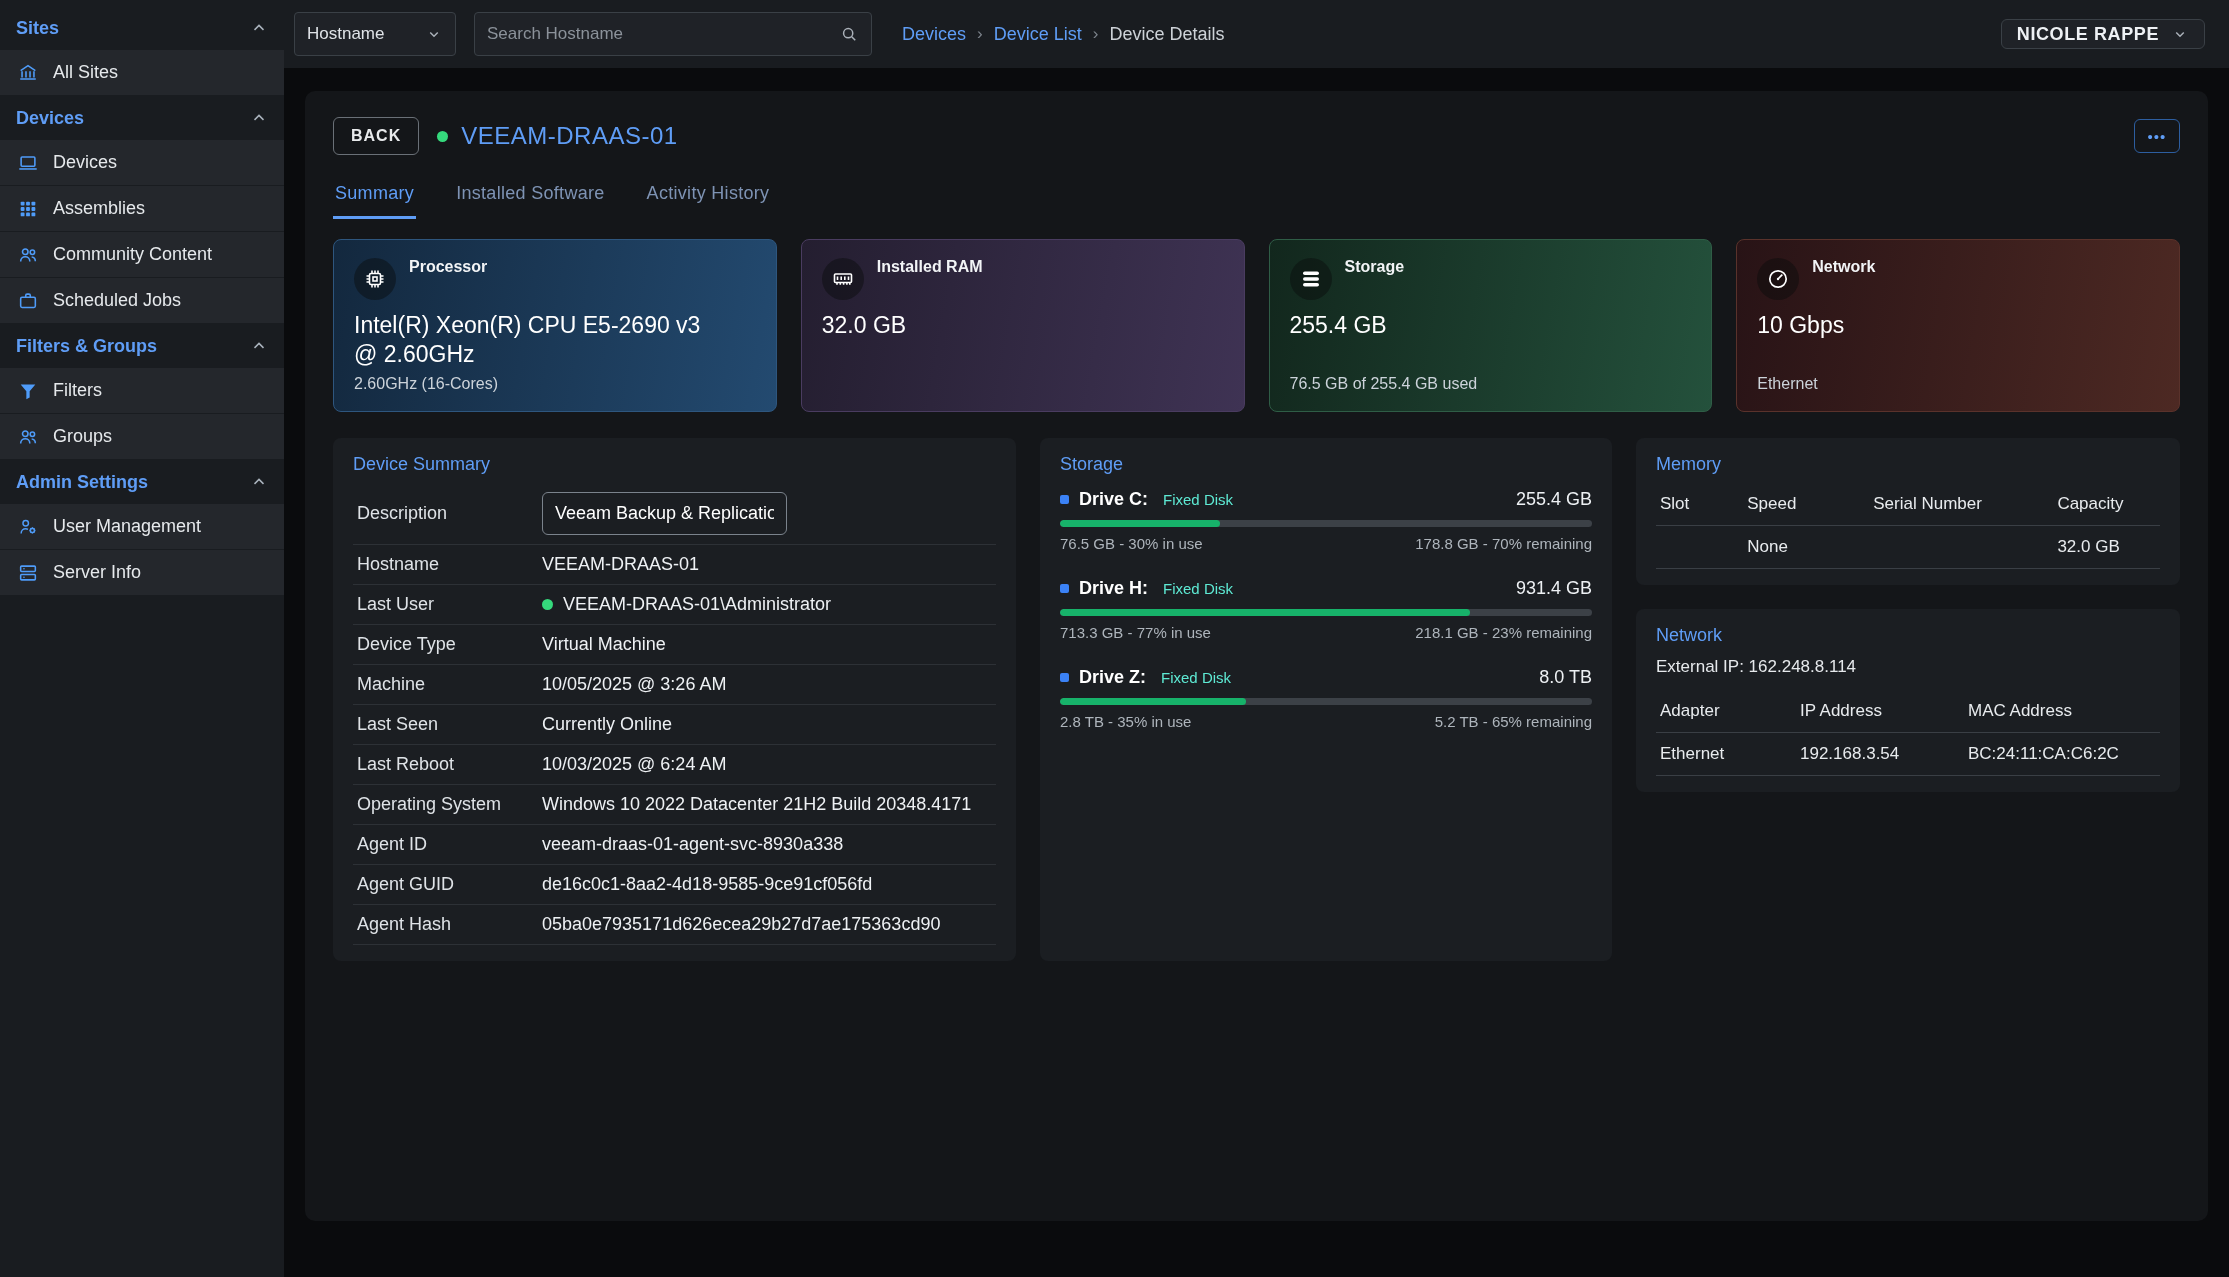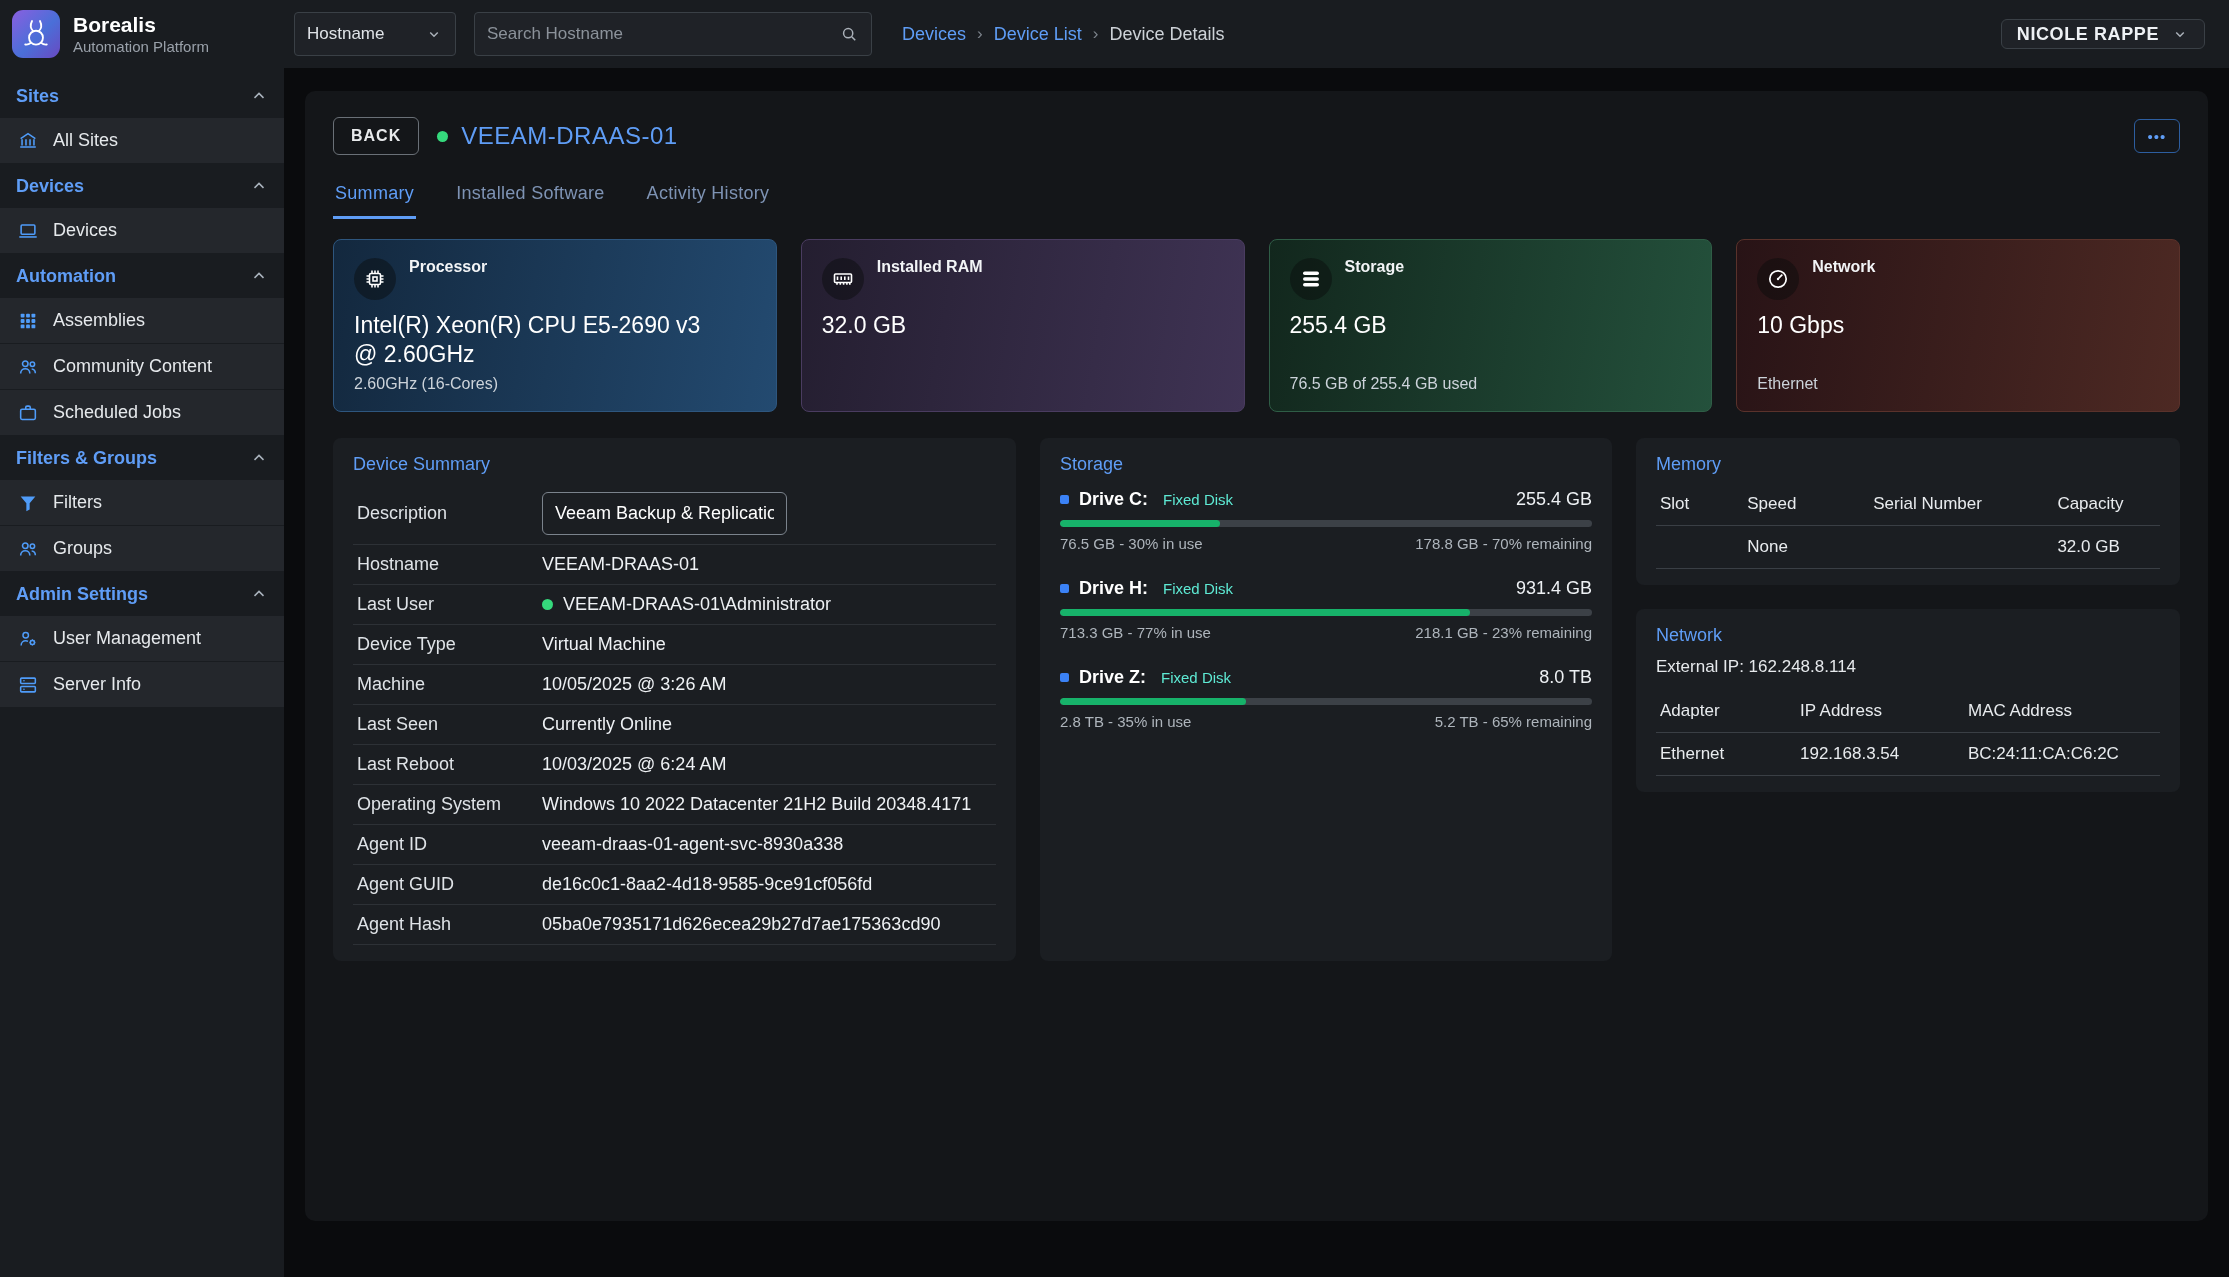--- a/index.html
+++ b/index.html
@@ -111,36 +111,20 @@
   .tbl-cell { padding:11px 4px; }
   .ip-line { font-size:17px; color:#e6e9ec; line-height:1.5; }
   .net-ips { margin-bottom:10px; }
 </style>
 </head>
 <body>
 
 <div class="app">
 
   <aside class="sidebar">
-    <div class="brand">
-      <div class="logo">
-        <svg viewBox="0 0 24 24" width="34" height="34">
-          <g fill="none" stroke="#ffffff" stroke-width="1.3" stroke-linecap="round">
-            <path d="M9.2 2.8c-1.4 2.8-1 5.4.8 7.2"></path>
-            <path d="M14.8 2.8c1.4 2.8 1 5.4-.8 7.2"></path>
-            <circle cx="12" cy="14.6" r="4.9"></circle>
-            <path d="M8.4 18.2c-1.2 1-2.6 1.4-4 1.2M15.6 18.2c1.2 1 2.6 1.4 4 1.2"></path>
-          </g>
-        </svg>
-      </div>
-      <div>
-        <div class="brand-name">Borealis</div>
-        <div class="brand-sub">Automation Platform</div>
-      </div>
-    </div>
 
     <nav class="nav">
 
       <div class="nav-section-header">
         <span>Sites</span>
         <span class="chev" style="width:18px;height:18px">
           <svg viewBox="0 0 24 24" fill="none" stroke="currentColor" stroke-width="2">
               <path d="M6 14.5 12 8.5 18 14.5"></path>
             </svg>
         </span>
@@ -166,28 +150,20 @@
       <div class="nav-item">
         <span class="nicon">
           <svg viewBox="0 0 24 24" fill="none" stroke="currentColor" stroke-width="1.7">
             <rect x="4.5" y="5.5" width="15" height="10" rx="1"></rect>
               <path d="M2.5 18.5h19"></path>
           </svg>
         </span>
         <span>Devices</span>
       </div>
 
-      <div class="nav-section-header">
-        <span>Automation</span>
-        <span class="chev" style="width:18px;height:18px">
-          <svg viewBox="0 0 24 24" fill="none" stroke="currentColor" stroke-width="2">
-              <path d="M6 14.5 12 8.5 18 14.5"></path>
-            </svg>
-        </span>
-      </div>
       <div class="nav-item">
         <span class="nicon">
           <svg viewBox="0 0 24 24" fill="currentColor">
             <rect x="4" y="4" width="4.2" height="4.2" rx="1"></rect>
               <rect x="9.9" y="4" width="4.2" height="4.2" rx="1"></rect>
               <rect x="15.8" y="4" width="4.2" height="4.2" rx="1"></rect>
             <rect x="4" y="9.9" width="4.2" height="4.2" rx="1"></rect>
               <rect x="9.9" y="9.9" width="4.2" height="4.2" rx="1"></rect>
               <rect x="15.8" y="9.9" width="4.2" height="4.2" rx="1"></rect>
             <rect x="4" y="15.8" width="4.2" height="4.2" rx="1"></rect>

